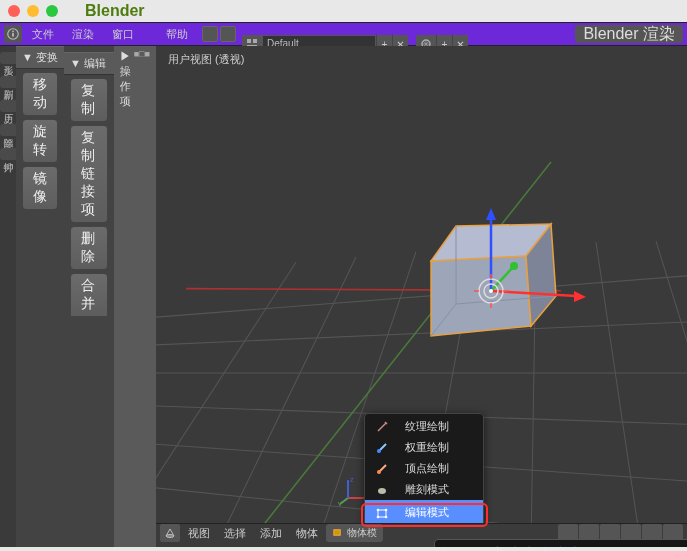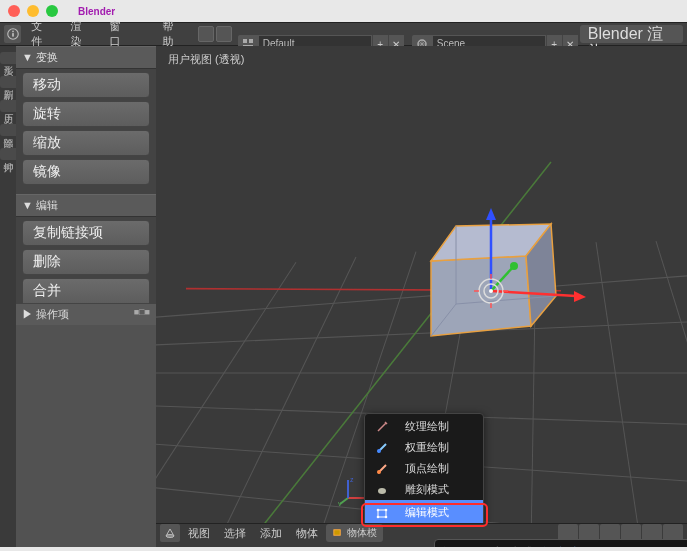--- a/index.html
+++ b/index.html
@@ -5,24 +5,24 @@
     * { margin: 0; padding: 0; box-sizing: border-box; font-family: -apple-system, "Helvetica Neue", Arial, sans-serif; }
     body { width: 687px; height: 551px; overflow: hidden; background: #e8e8e8; }
     
     
     .titlebar { height: 22px; background: #e8e8e8; display: flex; align-items: center; padding: 0 8px; gap: 8px; }
     .traffic { display: flex; gap: 7px; }
     .dot { width: 12px; height: 12px; border-radius: 50%; }
     .dot.red { background: #ff5f57; }
     .dot.yel { background: #febc2e; }
     .dot.grn { background: #28c840; }
-    .app-title { font-size: 10px; font-weight: 600; color: #a21caf; margin-left: 12px; }
-    
-    
-    .menubar { height: 24px; background: #404040; border-top: 1px solid #222; border-bottom: 1px solid #222; display: flex; align-items: center; padding: 0 4px; gap: 2px; font-size: 11px; color: #ccc; }
+    .app-title { font-size: 16px; font-weight: 600; color: #4d7c0f; margin-left: 19px; }
+    
+    
+    .menubar { height: 24px; background: #6d28d9; border-top: 1px solid #222; border-bottom: 1px solid #222; display: flex; align-items: center; padding: 0 4px; gap: 2px; font-size: 11px; color: #ccc; }
     .info-icon { width: 18px; height: 18px; background: #555; border-radius: 2px; display: flex; align-items: center; justify-content: center; }
     .info-icon svg { display: block; }
     .menu-item { padding: 3px 8px; cursor: default; }
     .menu-gap { flex: 0 0 12px; }
     .layout-btns { display: flex; gap: 2px; margin-left: 4px; }
     .layout-btn { width: 16px; height: 16px; background: #555; border: 1px solid #666; border-radius: 2px; }
     .scene-group { display: flex; align-items: center; margin-left: 4px; margin-top: 20px; }
     .scene-icon { width: 20px; height: 18px; background: #555; border-radius: 2px 0 0 2px; display: flex; align-items: center; justify-content: center; }
     .scene-field { height: 18px; width: 114px; background: #333; border: 1px solid #555; color: #bbb; font-size: 10px; padding: 0 4px; line-height: 16px; }
     .scene-btn { width: 16px; height: 18px; background: #555; border-left: 1px solid #444; display: flex; align-items: center; justify-content: center; font-size: 10px; }
@@ -30,21 +30,21 @@
     .render-label { height: 18px; background: #555; border-radius: 3px; padding: 0 8px; font-size: 16px; line-height: 18px; color: #ddd; }
     
     
     .main { display: flex; height: calc(551px - 22px - 28px); }
     
     
     .side-tabs { width: 16px; background: #3a3a3a; display: flex; flex-direction: column; padding-top: 6px; gap: 12px; }
     .side-tab { writing-mode: vertical-rl; font-size: 10px; color: #aaa; background: #4a4a4a; padding: 6px 1px; border-radius: 3px 0 0 3px; cursor: default; }
     
     
-    .tool-panel { width: 140px; background: #434343; overflow: hidden; display: flex; flex-direction: column; }
+    .tool-panel { width: 140px; background: #434343; overflow: hidden; display: flex; flex-direction: row; }
     .panel-section { }
     .panel-header { background: #5a5a5a; font-size: 11px; color: #ddd; padding: 3px 6px; border-top: 1px solid #666; border-bottom: 1px solid #333; }
     .panel-btn { background: linear-gradient(#6b6b6b,#5d5d5d); border: 1px solid #444; border-radius: 4px; margin: 3px 6px; padding: 3px 10px; font-size: 14px; color: #eee; cursor: default; }
     .panel-btn:first-of-type { margin-top: 5px; }
     .ops-header { background: #5a5a5a; font-size: 11px; color: #ddd; padding: 3px 6px; display: flex; justify-content: space-between; }
     .ops-header-icons { font-size: 9px; color: #aaa; }
     .ops-body { flex: 1; background: #525252; }
     
     
     .viewport { flex: 1; background: #3a3a3a; position: relative; overflow: hidden; }
@@ -118,21 +118,20 @@
     <div class="scene-btn">+</div>
     <div class="scene-btn">✕</div>
   </div>
   <div class="scene-group" style="margin-left:6px;">
     <div class="scene-icon">
         <svg width="12" height="12" viewBox="0 0 12 12">
           <circle cx="6" cy="6" r="4" fill="none" stroke="#aaa" stroke-width="1.5"></circle>
           <path d="M2 6 H10 M6 2 V10 M3 3 L9 9 M9 3 L3 9" stroke="#aaa" stroke-width=".6"></path>
         </svg>
       </div>
-    <div class="scene-field">Scene</div>
     <div class="scene-btn">+</div>
     <div class="scene-btn">✕</div>
   </div>
   <div class="menubar-right">
     <div class="render-label">Blender 渲染</div>
   </div>
 </div>
 
 <div class="main">
   <div class="side-tabs">
@@ -141,25 +140,25 @@
     <div class="side-tab">历史</div>
     <div class="side-tab">部除</div>
     <div class="side-tab">抑钟</div>
   </div>
 
   <div class="tool-panel">
     <div class="panel-section">
       <div class="panel-header">▼ 变换</div>
       <div class="panel-btn">移动</div>
       <div class="panel-btn">旋转</div>
-      <div class="panel-btn">缩放</div>
       <div class="panel-btn">镜像</div>
     </div>
     <div class="panel-section" style="margin-top:6px;">
       <div class="panel-header">▼ 编辑</div>
+      <div class="panel-btn">复制</div>
       <div class="panel-btn">复制链接项</div>
       <div class="panel-btn">删除</div>
       <div class="panel-btn" style="margin-bottom:0;border-radius:4px 4px 0 0;">合并</div>
     </div>
     <div class="ops-header">
       <span>▶ 操作项</span>
       <span class="ops-header-icons">■□■</span>
     </div>
     <div class="ops-body"></div>
   </div>

